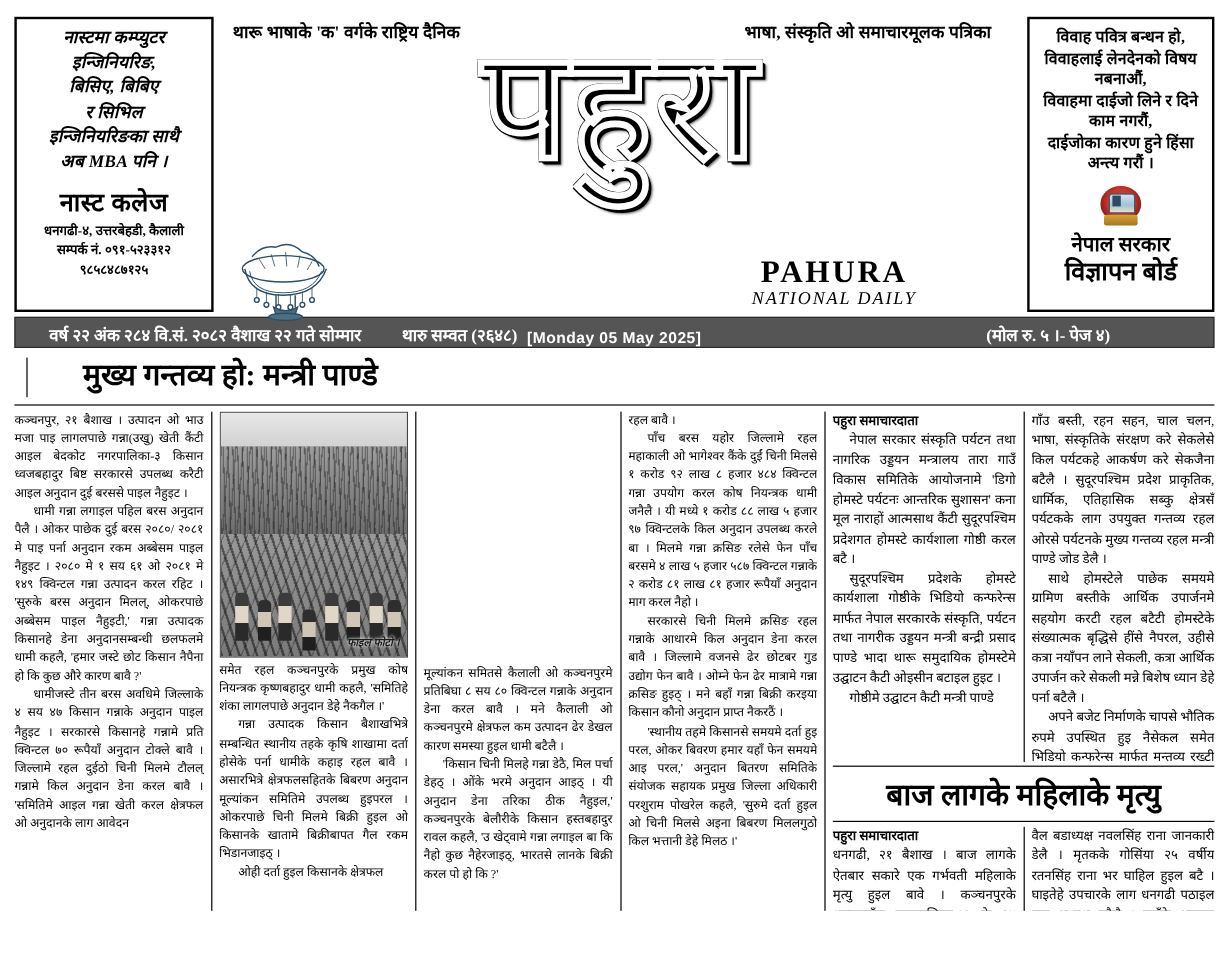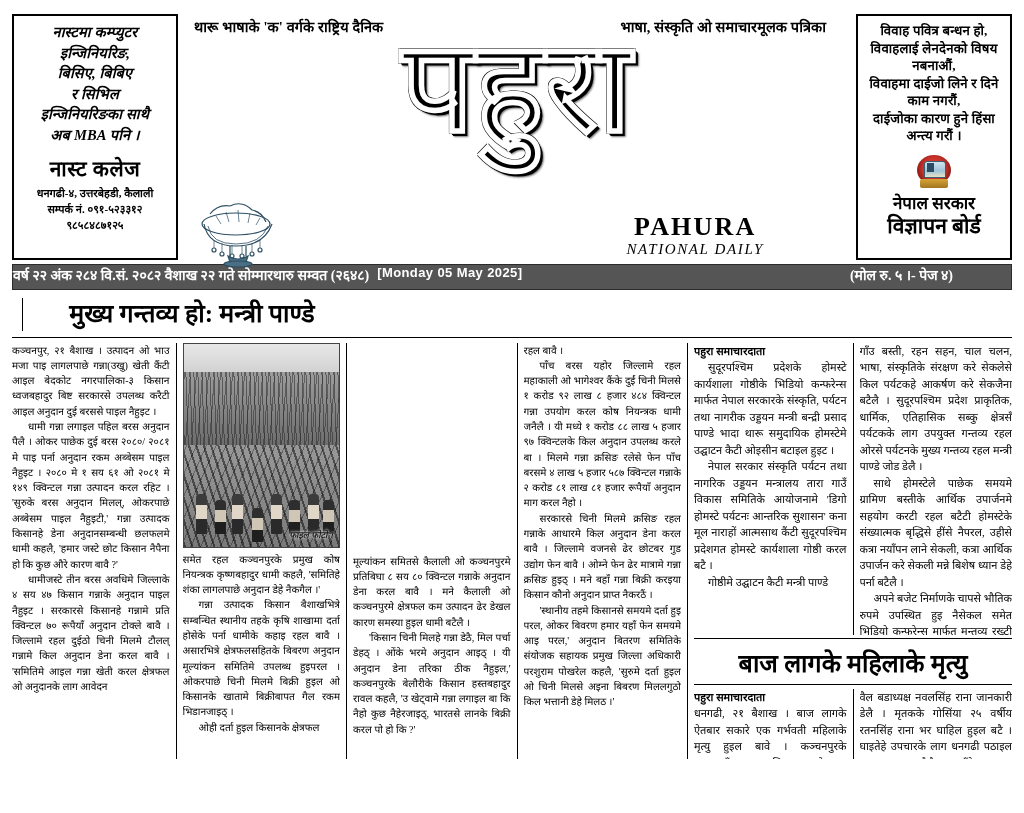--- a/index.html
+++ b/index.html
@@ -183,29 +183,29 @@
   }
 
   
   .datebar {
     margin: 4px 12px 0 12px;
     background: #555555;
     color: #fff;
     border: 1px solid #2b2b2b;
     height: 26px;
     display: flex;
-    align-items: flex-start;
+    align-items: flex-end;
     font-size: 14px;
     font-weight: bold;
-    padding: 0 0;
+    padding: 0 28px;
     box-sizing: border-box;
   }
   .datebar .seg { white-space: nowrap; }
   .db-1 { flex: 0 0 auto; }
-  .db-2 { }
+  .db-2 { margin-left: 34px; }
   .db-3 { margin-left: 8px; font-family: "Liberation Sans", sans-serif; font-size: 13px; letter-spacing: .4px;}
   .db-4 { margin-left: auto; padding-right: 58px; }
 
   
   .headline-row {
     display: flex;
     margin: 6px 12px 0 12px;
     align-items: flex-start;
   }
   .hl-left {
@@ -470,22 +470,22 @@
       </div>
     </div>
 
     <div class="vline strong"></div>
 
     <div class="right-block">
 
       <div class="right-cols" style="flex:0 0 292px;">
         <div class="rcol">
           <p class="noind byline">पहुरा समाचारदाता</p>
+          <p>नेपाल सरकार संस्कृति पर्यटन तथा नागरिक उड्डयन मन्त्रालय तारा गाउँ विकास समितिके आयोजनामे 'डिगो होमस्टे पर्यटनः आन्तरिक सुशासन' कना मूल नाराहों आत्मसाथ कैंटी सुदूरपश्चिम प्रदेशगत होमस्टे कार्यशाला गोष्ठी करल बटै ।</p>
           <p>सुदूरपश्चिम प्रदेशके होमस्टे कार्यशाला गोष्ठीके भिडियो कन्फरेन्स मार्फत नेपाल सरकारके संस्कृति, पर्यटन तथा नागरीक उड्डयन मन्त्री बन्द्री प्रसाद पाण्डे भादा थारू समुदायिक होमस्टेमे उद्घाटन कैटी ओइसीन बटाइल हुइट ।</p>
-          <p>नेपाल सरकार संस्कृति पर्यटन तथा नागरिक उड्डयन मन्त्रालय तारा गाउँ विकास समितिके आयोजनामे 'डिगो होमस्टे पर्यटनः आन्तरिक सुशासन' कना मूल नाराहों आत्मसाथ कैंटी सुदूरपश्चिम प्रदेशगत होमस्टे कार्यशाला गोष्ठी करल बटै ।</p>
           <p>गोष्ठीमे उद्घाटन कैटी मन्त्री पाण्डे</p>
         </div>
 
         <div class="vline"></div>
 
         <div class="rcol">
           <p class="noind">गाँउ बस्ती, रहन सहन, चाल चलन, भाषा, संस्कृतिके संरक्षण करे सेकलेसे किल पर्यटकहे आकर्षण करे सेकजैना बटैलै । सुदूरपश्चिम प्रदेश प्राकृतिक, धार्मिक, एतिहासिक सब्कु क्षेत्रसँ पर्यटकके लाग उपयुक्त गन्तव्य रहल ओरसे पर्यटनके मुख्य गन्तव्य रहल मन्त्री पाण्डे जोड डेलै ।</p>
           <p>साथे होमस्टेले पाछेक समयमे ग्रामिण बस्तीके आर्थिक उपार्जनमे सहयोग करटी रहल बटैटी होमस्टेके संख्यात्मक बृद्धिसे हींसे नैपरल, उहीसे कत्रा नयाँपन लाने सेकली, कत्रा आर्थिक उपार्जन करे सेकली मन्ने बिशेष ध्यान डेहे पर्ना बटैलै ।</p>
           <p>अपने बजेट निर्माणके चापसे भौतिक रुपमे उपस्थित हुइ नैसेकल समेत भिडियो कन्फरेन्स मार्फत मन्तव्य रख्टी मन्त्री पाण्डे जानकारी डेले बटै ।</p>
         </div>

